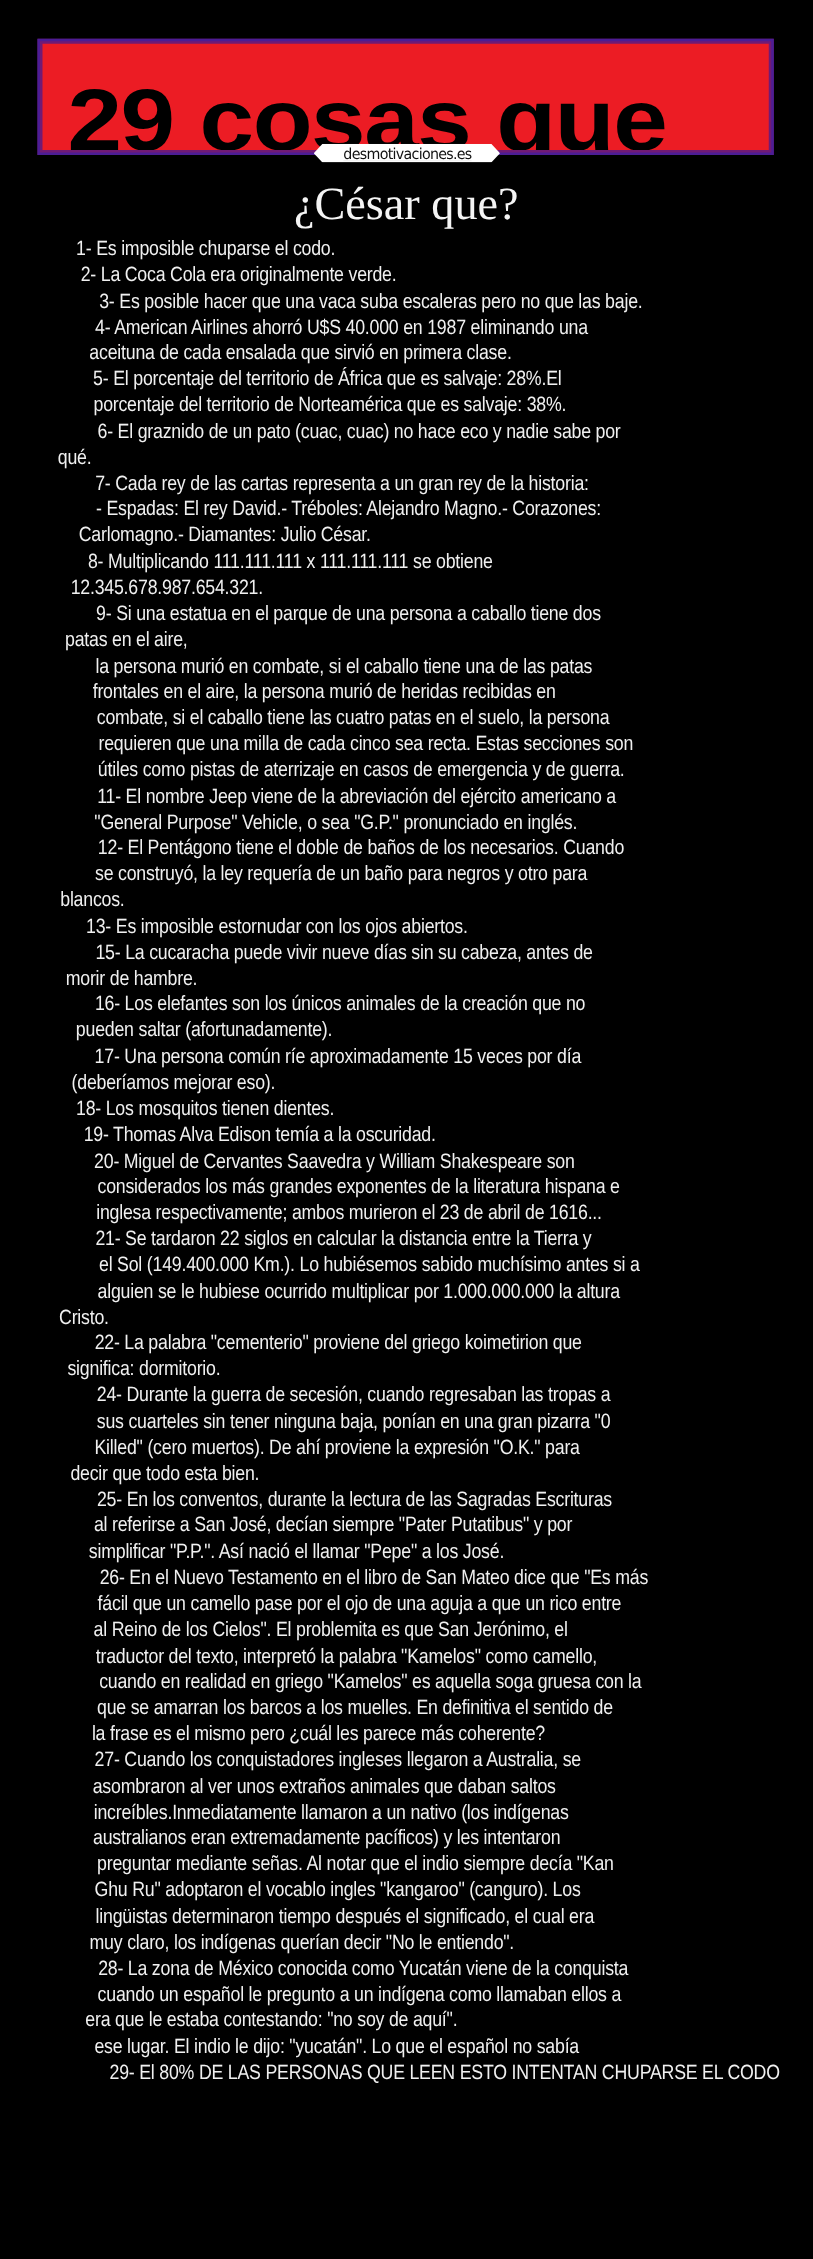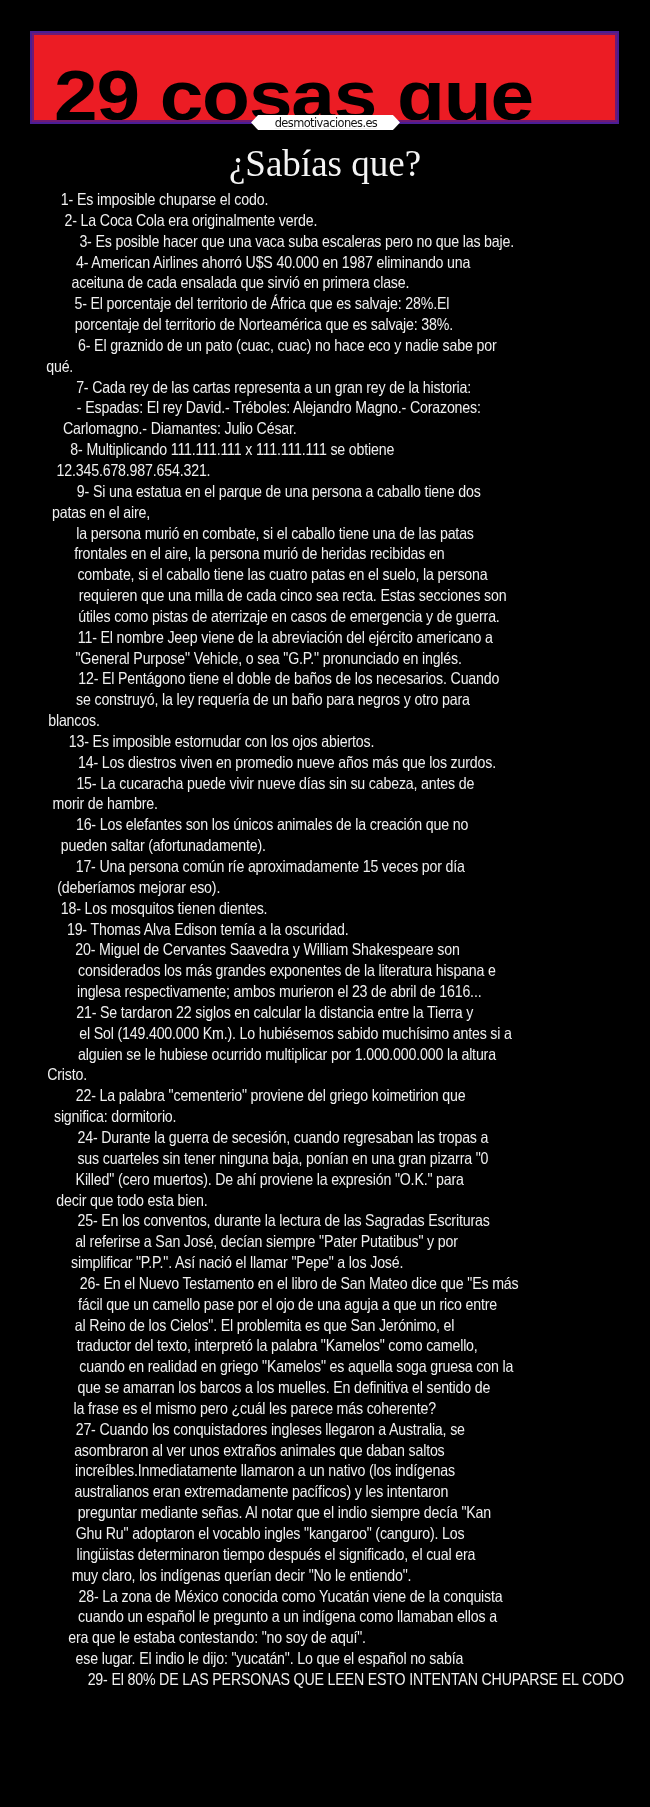--- a/index.html
+++ b/index.html
@@ -109,21 +109,21 @@
 <div class="banner-frame">
   <div class="banner-fill">
     <div class="banner-text">29 cosas que</div>
   </div>
 </div>
 
 <div class="watermark">
   <span>desmotivaciones.es</span>
 </div>
 
-<div class="headline">¿Sabías que?</div>
+<div class="headline">¿César que?</div>
 
 <div class="facts" id="facts">
     <div class="fact-line"><span class="sq">1- Es imposible chuparse el codo.</span></div>
     <div class="fact-line"><span class="sq">2- La Coca Cola era originalmente verde.</span></div>
     <div class="fact-line"><span class="sq">3- Es posible hacer que una vaca suba escaleras pero no que las baje.</span></div>
     <div class="fact-line"><span class="sq">4- American Airlines ahorró U$S 40.000 en 1987 eliminando una</span></div>
     <div class="fact-line"><span class="sq">aceituna de cada ensalada que sirvió en primera clase.</span></div>
     <div class="fact-line"><span class="sq">5- El porcentaje del territorio de África que es salvaje: 28%.El</span></div>
     <div class="fact-line"><span class="sq">porcentaje del territorio de Norteamérica que es salvaje: 38%.</span></div>
     <div class="fact-line"><span class="sq">6- El graznido de un pato (cuac, cuac) no hace eco y nadie sabe por</span></div>
@@ -139,21 +139,20 @@
     <div class="fact-line"><span class="sq">frontales en el aire, la persona murió de heridas recibidas en</span></div>
     <div class="fact-line"><span class="sq">combate, si el caballo tiene las cuatro patas en el suelo, la persona</span></div>
     <div class="fact-line"><span class="sq">requieren que una milla de cada cinco sea recta. Estas secciones son</span></div>
     <div class="fact-line"><span class="sq">útiles como pistas de aterrizaje en casos de emergencia y de guerra.</span></div>
     <div class="fact-line"><span class="sq">11- El nombre Jeep viene de la abreviación del ejército americano a</span></div>
     <div class="fact-line"><span class="sq">"General Purpose" Vehicle, o sea "G.P." pronunciado en inglés.</span></div>
     <div class="fact-line"><span class="sq">12- El Pentágono tiene el doble de baños de los necesarios. Cuando</span></div>
     <div class="fact-line"><span class="sq">se construyó, la ley requería de un baño para negros y otro para</span></div>
     <div class="fact-line"><span class="sq">blancos.</span></div>
     <div class="fact-line"><span class="sq">13- Es imposible estornudar con los ojos abiertos.</span></div>
-    <div class="fact-line"><span class="sq">14- Los diestros viven en promedio nueve años más que los zurdos.</span></div>
     <div class="fact-line"><span class="sq">15- La cucaracha puede vivir nueve días sin su cabeza, antes de</span></div>
     <div class="fact-line"><span class="sq">morir de hambre.</span></div>
     <div class="fact-line"><span class="sq">16- Los elefantes son los únicos animales de la creación que no</span></div>
     <div class="fact-line"><span class="sq">pueden saltar (afortunadamente).</span></div>
     <div class="fact-line"><span class="sq">17- Una persona común ríe aproximadamente 15 veces por día</span></div>
     <div class="fact-line"><span class="sq">(deberíamos mejorar eso).</span></div>
     <div class="fact-line"><span class="sq">18- Los mosquitos tienen dientes.</span></div>
     <div class="fact-line"><span class="sq">19- Thomas Alva Edison temía a la oscuridad.</span></div>
     <div class="fact-line"><span class="sq">20- Miguel de Cervantes Saavedra y William Shakespeare son</span></div>
     <div class="fact-line"><span class="sq">considerados los más grandes exponentes de la literatura hispana e</span></div>

